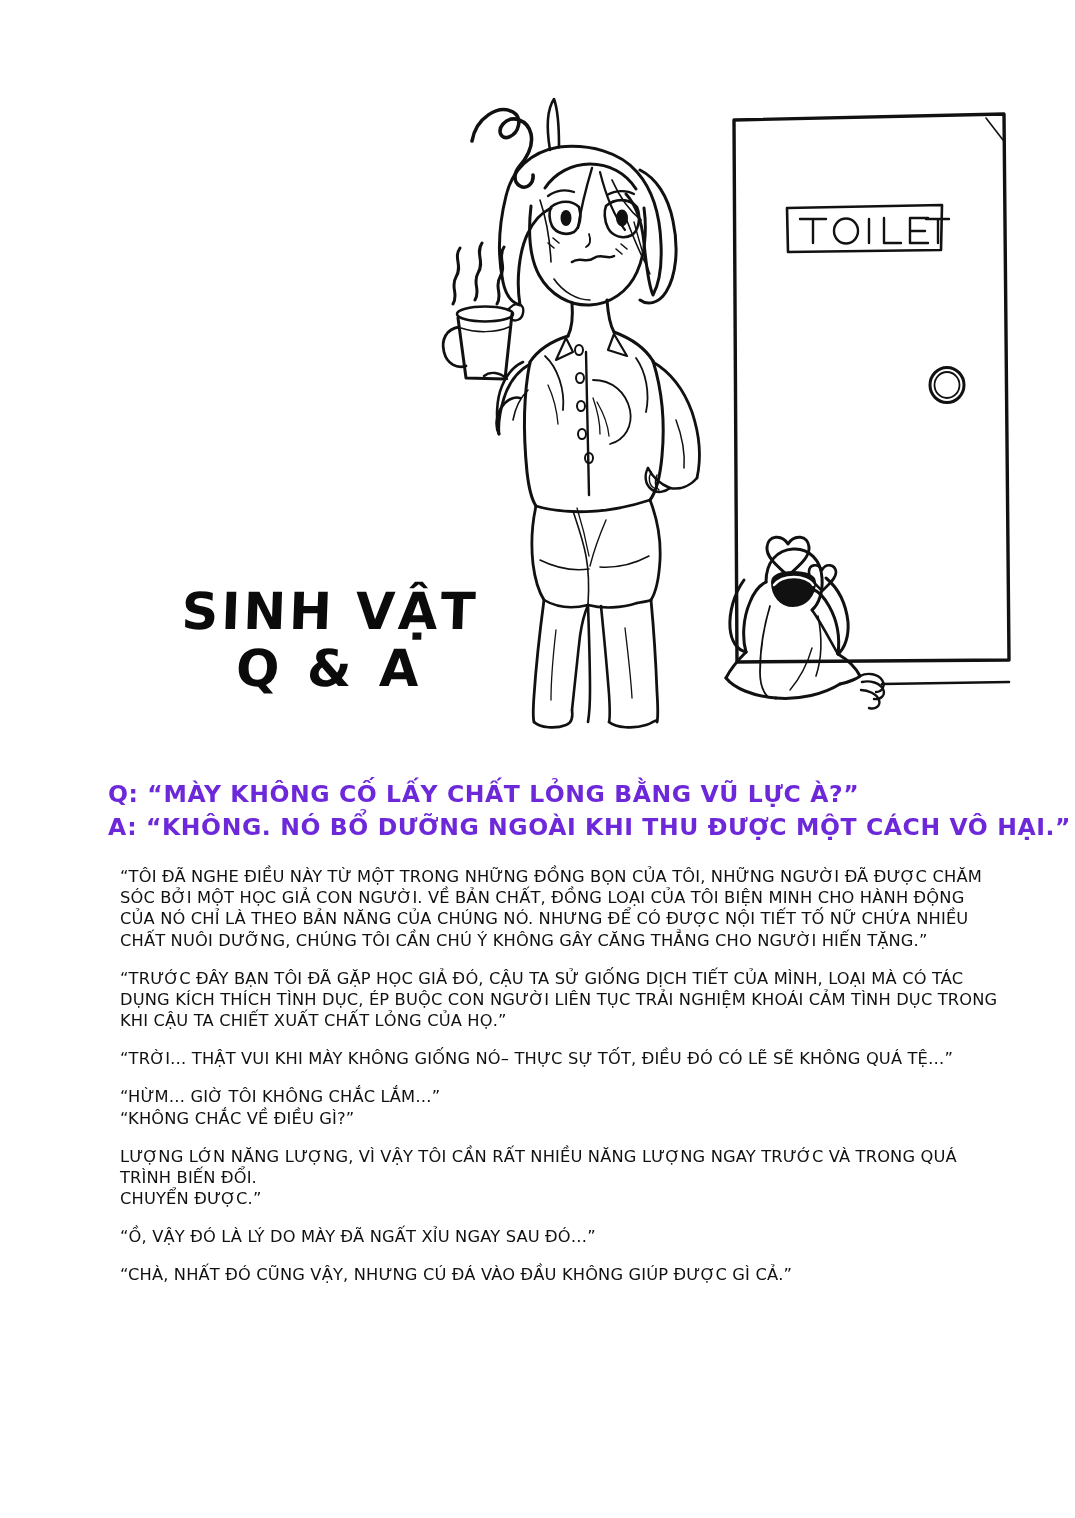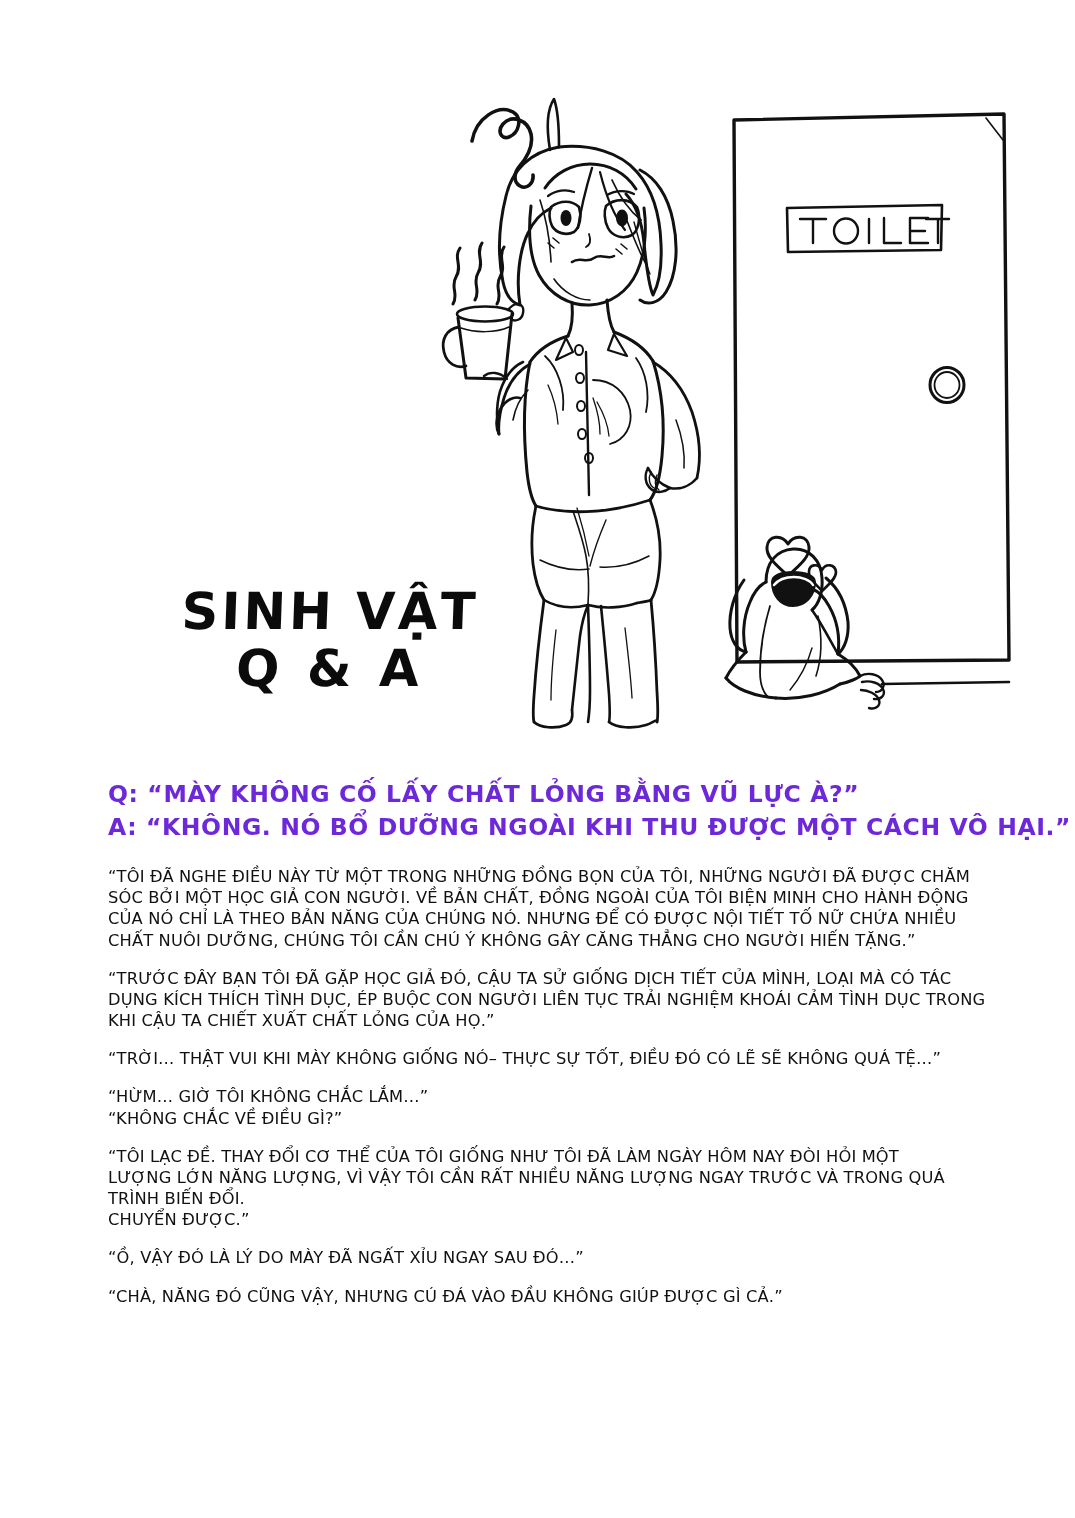--- a/index.html
+++ b/index.html
@@ -88,21 +88,21 @@
   }
   .para {
     font-family: "DejaVu Sans", sans-serif;
     font-size: 16.3px;
     line-height: 1.30;
     letter-spacing: 0.15px;
     color: #111111;
     margin: 0 0 17px 0;
   }
   .para:last-child { margin-bottom: 0; }
-  .para .ln { display: block; white-space: nowrap; }
+  .para .ln { display: block; white-space: nowrap; margin-left: 12px; }
 
   
   .para.tight { margin-bottom: 17px; }
 </style>
 </head>
 <body>
 
 <div id="illustration">
   <svg viewBox="0 0 1075 760" xmlns="http://www.w3.org/2000/svg" fill="none" stroke="#111111" stroke-width="3" stroke-linecap="round" stroke-linejoin="round">
 
@@ -352,41 +352,40 @@
 </div>
 
 <div id="qa-heading">
   <div class="qa-line">Q: “MÀY KHÔNG CỐ LẤY CHẤT LỎNG BẰNG VŨ LỰC À?”</div>
   <div class="qa-line">A: “KHÔNG. NÓ BỔ DƯỠNG NGOÀI KHI THU ĐƯỢC MỘT CÁCH VÔ HẠI.”</div>
 </div>
 
 <div id="body-text">
   <p class="para">
     <span class="ln">“TÔI ĐÃ NGHE ĐIỀU NÀY TỪ MỘT TRONG NHỮNG ĐỒNG BỌN CỦA TÔI, NHỮNG NGƯỜI ĐÃ ĐƯỢC CHĂM</span>
-    <span class="ln">SÓC BỞI MỘT HỌC GIẢ CON NGƯỜI. VỀ BẢN CHẤT, ĐỒNG NGOÀI CỦA TÔI BIỆN MINH CHO HÀNH ĐỘNG</span>
+    <span class="ln">SÓC BỞI MỘT HỌC GIẢ CON NGƯỜI. VỀ BẢN CHẤT, ĐỒNG LOẠI CỦA TÔI BIỆN MINH CHO HÀNH ĐỘNG</span>
     <span class="ln">CỦA NÓ CHỈ LÀ THEO BẢN NĂNG CỦA CHÚNG NÓ. NHƯNG ĐỂ CÓ ĐƯỢC NỘI TIẾT TỐ NỮ CHỨA NHIỀU</span>
     <span class="ln">CHẤT NUÔI DƯỠNG, CHÚNG TÔI CẦN CHÚ Ý KHÔNG GÂY CĂNG THẲNG CHO NGƯỜI HIẾN TẶNG.”</span>
   </p>
   <p class="para">
     <span class="ln">“TRƯỚC ĐÂY BẠN TÔI ĐÃ GẶP HỌC GIẢ ĐÓ, CẬU TA SỬ GIỐNG DỊCH TIẾT CỦA MÌNH, LOẠI MÀ CÓ TÁC</span>
     <span class="ln">DỤNG KÍCH THÍCH TÌNH DỤC, ÉP BUỘC CON NGƯỜI LIÊN TỤC TRẢI NGHIỆM KHOÁI CẢM TÌNH DỤC TRONG</span>
     <span class="ln">KHI CẬU TA CHIẾT XUẤT CHẤT LỎNG CỦA HỌ.”</span>
   </p>
   <p class="para">
     <span class="ln">“TRỜI… THẬT VUI KHI MÀY KHÔNG GIỐNG NÓ– THỰC SỰ TỐT, ĐIỀU ĐÓ CÓ LẼ SẼ KHÔNG QUÁ TỆ…”</span>
   </p>
   <p class="para tight">
     <span class="ln">“HỪM… GIỜ TÔI KHÔNG CHẮC LẮM…”</span>
     <span class="ln">“KHÔNG CHẮC VỀ ĐIỀU GÌ?”</span>
   </p>
   <p class="para">
-    <span class="ln">“TÔI LẠC ĐỀ. THAY ĐỔI CƠ THỂ CỦA TÔI GIỐNG NHƯ TÔI ĐÃ LÀM NGÀY HÔM NAY ĐÒI HỎI MỘT</span>
     <span class="ln">LƯỢNG LỚN NĂNG LƯỢNG, VÌ VẬY TÔI CẦN RẤT NHIỀU NĂNG LƯỢNG NGAY TRƯỚC VÀ TRONG QUÁ</span>
     <span class="ln">TRÌNH BIẾN ĐỔI.</span>
     <span class="ln">CHUYỂN ĐƯỢC.”</span>
   </p>
   <p class="para">
     <span class="ln">“Ồ, VẬY ĐÓ LÀ LÝ DO MÀY ĐÃ NGẤT XỈU NGAY SAU ĐÓ…”</span>
   </p>
   <p class="para">
-    <span class="ln">“CHÀ, NĂNG ĐÓ CŨNG VẬY, NHƯNG CÚ ĐÁ VÀO ĐẦU KHÔNG GIÚP ĐƯỢC GÌ CẢ.”</span>
+    <span class="ln">“CHÀ, NHẤT ĐÓ CŨNG VẬY, NHƯNG CÚ ĐÁ VÀO ĐẦU KHÔNG GIÚP ĐƯỢC GÌ CẢ.”</span>
   </p>
 </div>
 
 </body></html>

